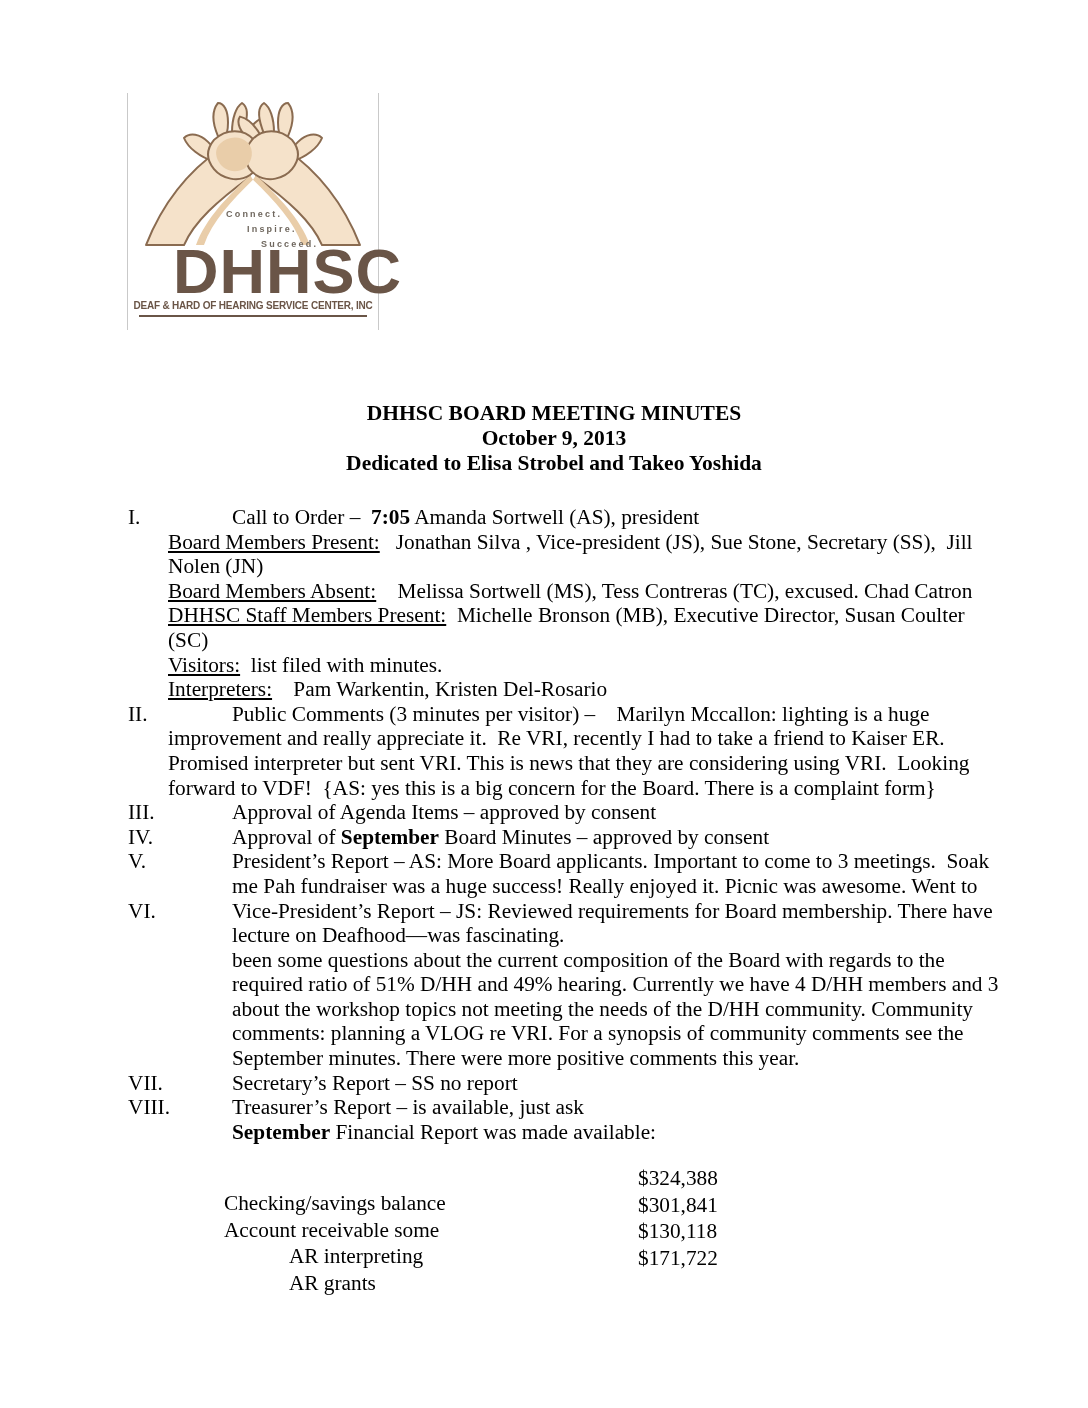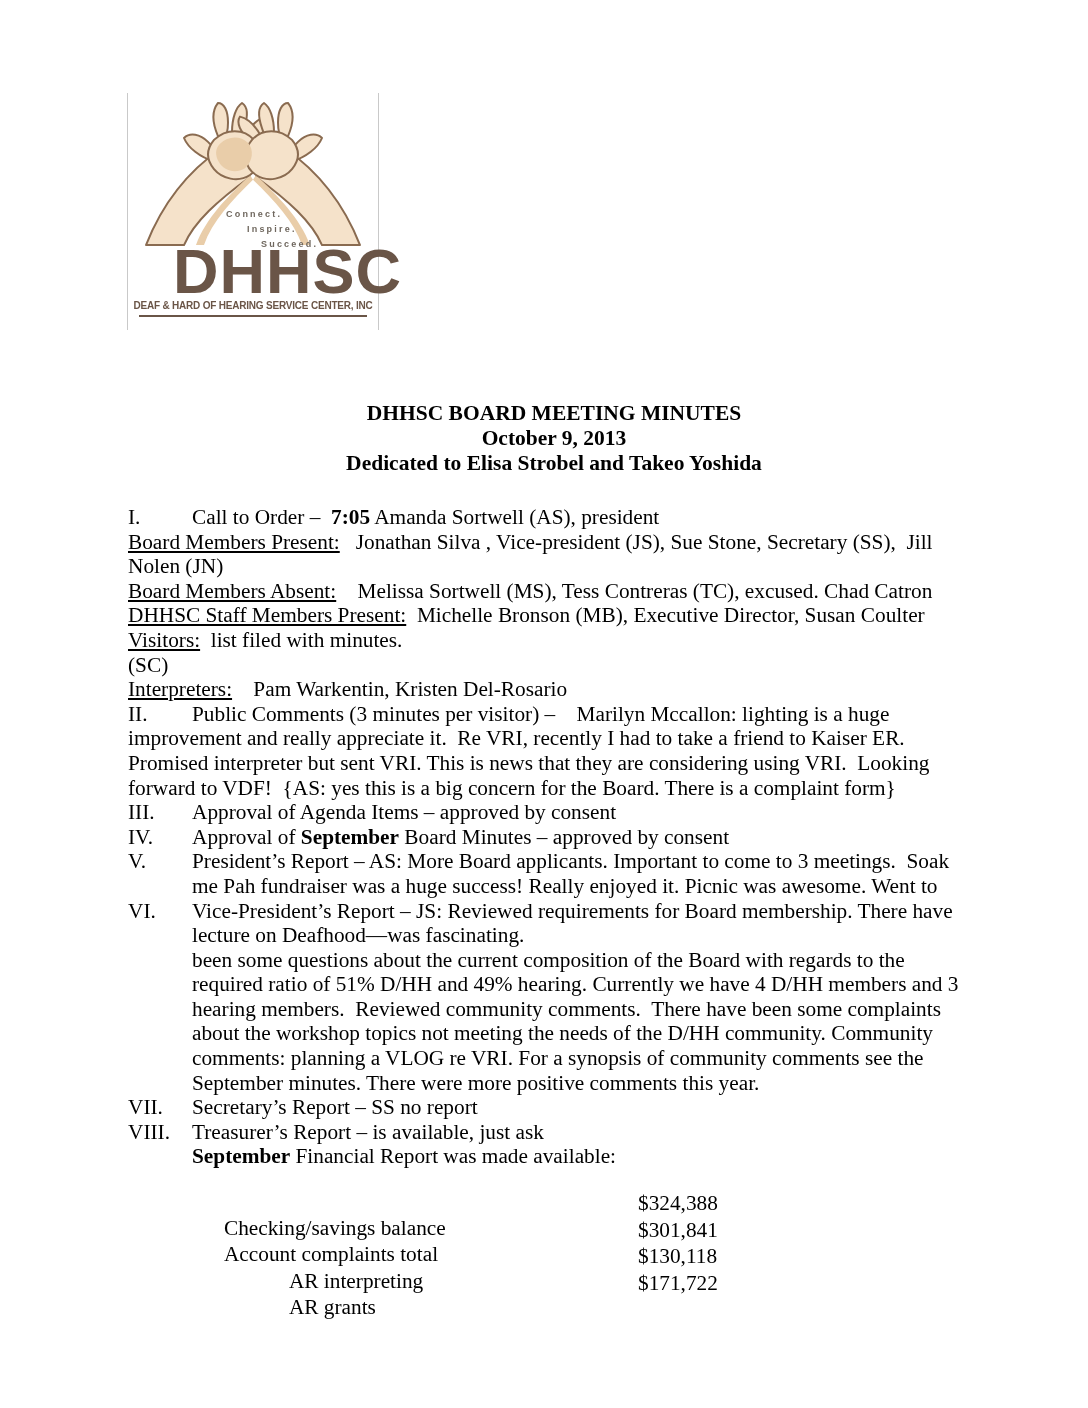--- a/index.html
+++ b/index.html
@@ -45,21 +45,21 @@
     position:absolute;left:0;right:0;top:401px;text-align:center;
     font-weight:bold;font-size:21.5px;line-height:25px;margin-left:20px;
   }
   
   .doc-body{
     position:absolute;left:128px;top:505px;width:832px;
     font-size:21.3px;line-height:24.6px;
   }
   .line{position:relative;height:24.6px;white-space:pre;}
   .num{position:absolute;left:0;top:0;}
-  .txt{display:block;}
+  .txt{display:block;margin-left:40px;}
   .ind0{padding-left:0;}
   .ind1{padding-left:64px;}
   .b{font-weight:bold;}
   .u{text-decoration:underline;}
   
   .fin-spacer{height:22px;}
   .fin-row{position:relative;height:26.5px;white-space:pre;}
   .fin-label.lvl1{padding-left:64px;display:inline-block;}
   .fin-label.lvl2{padding-left:129px;display:inline-block;}
   .fin-value{position:absolute;left:510px;top:0;}
@@ -105,53 +105,52 @@
 </div>
 
 <div class="doc-body">
 
   <div id="minutes-lines">
       <div class="line"><span class="num">I.</span><span class="txt ind1"><span>Call to Order –  </span><span class="b">7:05</span><span> Amanda Sortwell (AS), president</span></span></div>
       <div class="line"><span class="txt ind0"><span class="u">Board Members Present:</span><span>   Jonathan Silva , Vice-president (JS), Sue Stone, Secretary (SS),  Jill</span></span></div>
       <div class="line"><span class="txt ind0"><span>Nolen (JN)</span></span></div>
       <div class="line"><span class="txt ind0"><span class="u">Board Members Absent:</span><span>    Melissa Sortwell (MS), Tess Contreras (TC), excused. Chad Catron</span></span></div>
       <div class="line"><span class="txt ind0"><span class="u">DHHSC Staff Members Present:</span><span>  Michelle Bronson (MB), Executive Director, Susan Coulter</span></span></div>
+      <div class="line"><span class="txt ind0"><span>(SC)</span></span></div>
       <div class="line"><span class="txt ind0"><span class="u">Visitors:</span><span>  list filed with minutes.</span></span></div>
-      <div class="line"><span class="txt ind0"><span>(SC)</span></span></div>
       <div class="line"><span class="txt ind0"><span class="u">Interpreters:</span><span>    Pam Warkentin, Kristen Del-Rosario</span></span></div>
       <div class="line"><span class="num">II.</span><span class="txt ind1"><span>Public Comments (3 minutes per visitor) –    Marilyn Mccallon: lighting is a huge</span></span></div>
       <div class="line"><span class="txt ind0"><span>improvement and really appreciate it.  Re VRI, recently I had to take a friend to Kaiser ER.</span></span></div>
       <div class="line"><span class="txt ind0"><span>Promised interpreter but sent VRI. This is news that they are considering using VRI.  Looking</span></span></div>
       <div class="line"><span class="txt ind0"><span>forward to VDF!  {AS: yes this is a big concern for the Board. There is a complaint form}</span></span></div>
       <div class="line"><span class="num">III.</span><span class="txt ind1"><span>Approval of Agenda Items – approved by consent</span></span></div>
       <div class="line"><span class="num">IV.</span><span class="txt ind1"><span>Approval of </span><span class="b">September</span><span> Board Minutes – approved by consent</span></span></div>
       <div class="line"><span class="num">V.</span><span class="txt ind1"><span>President’s Report – AS: More Board applicants. Important to come to 3 meetings.  Soak</span></span></div>
       <div class="line"><span class="txt ind1"><span>me Pah fundraiser was a huge success! Really enjoyed it. Picnic was awesome. Went to</span></span></div>
       <div class="line"><span class="num">VI.</span><span class="txt ind1"><span>Vice-President’s Report – JS: Reviewed requirements for Board membership. There have</span></span></div>
       <div class="line"><span class="txt ind1"><span>lecture on Deafhood—was fascinating.</span></span></div>
       <div class="line"><span class="txt ind1"><span>been some questions about the current composition of the Board with regards to the</span></span></div>
       <div class="line"><span class="txt ind1"><span>required ratio of 51% D/HH and 49% hearing. Currently we have 4 D/HH members and 3</span></span></div>
-      <div class="line"><span class="txt ind1"><span>hearing members.  Reviewed community comments.  There have been some complaints</span></span></div>
       <div class="line"><span class="txt ind1"><span>about the workshop topics not meeting the needs of the D/HH community. Community</span></span></div>
       <div class="line"><span class="txt ind1"><span>comments: planning a VLOG re VRI. For a synopsis of community comments see the</span></span></div>
       <div class="line"><span class="txt ind1"><span>September minutes. There were more positive comments this year.</span></span></div>
       <div class="line"><span class="num">VII.</span><span class="txt ind1"><span>Secretary’s Report – SS no report</span></span></div>
       <div class="line"><span class="num">VIII.</span><span class="txt ind1"><span>Treasurer’s Report – is available, just ask</span></span></div>
       <div class="line"><span class="txt ind1"><span class="b">September</span><span> Financial Report was made available:</span></span></div>
     </div>
 
   <div class="fin-spacer"></div>
 
   <div class="fin-table">
     <div class="fin-row">
       <span class="fin-label lvl1">Checking/savings balance</span>
       <span class="fin-value">$324,388</span>
     </div>
     <div class="fin-row">
-      <span class="fin-label lvl1">Account complaints total</span>
+      <span class="fin-label lvl1">Account receivable some</span>
       <span class="fin-value">$301,841</span>
     </div>
     <div class="fin-row">
       <span class="fin-label lvl2">AR interpreting</span>
       <span class="fin-value">$130,118</span>
     </div>
     <div class="fin-row">
       <span class="fin-label lvl2">AR grants</span>
       <span class="fin-value">$171,722</span>
     </div>

